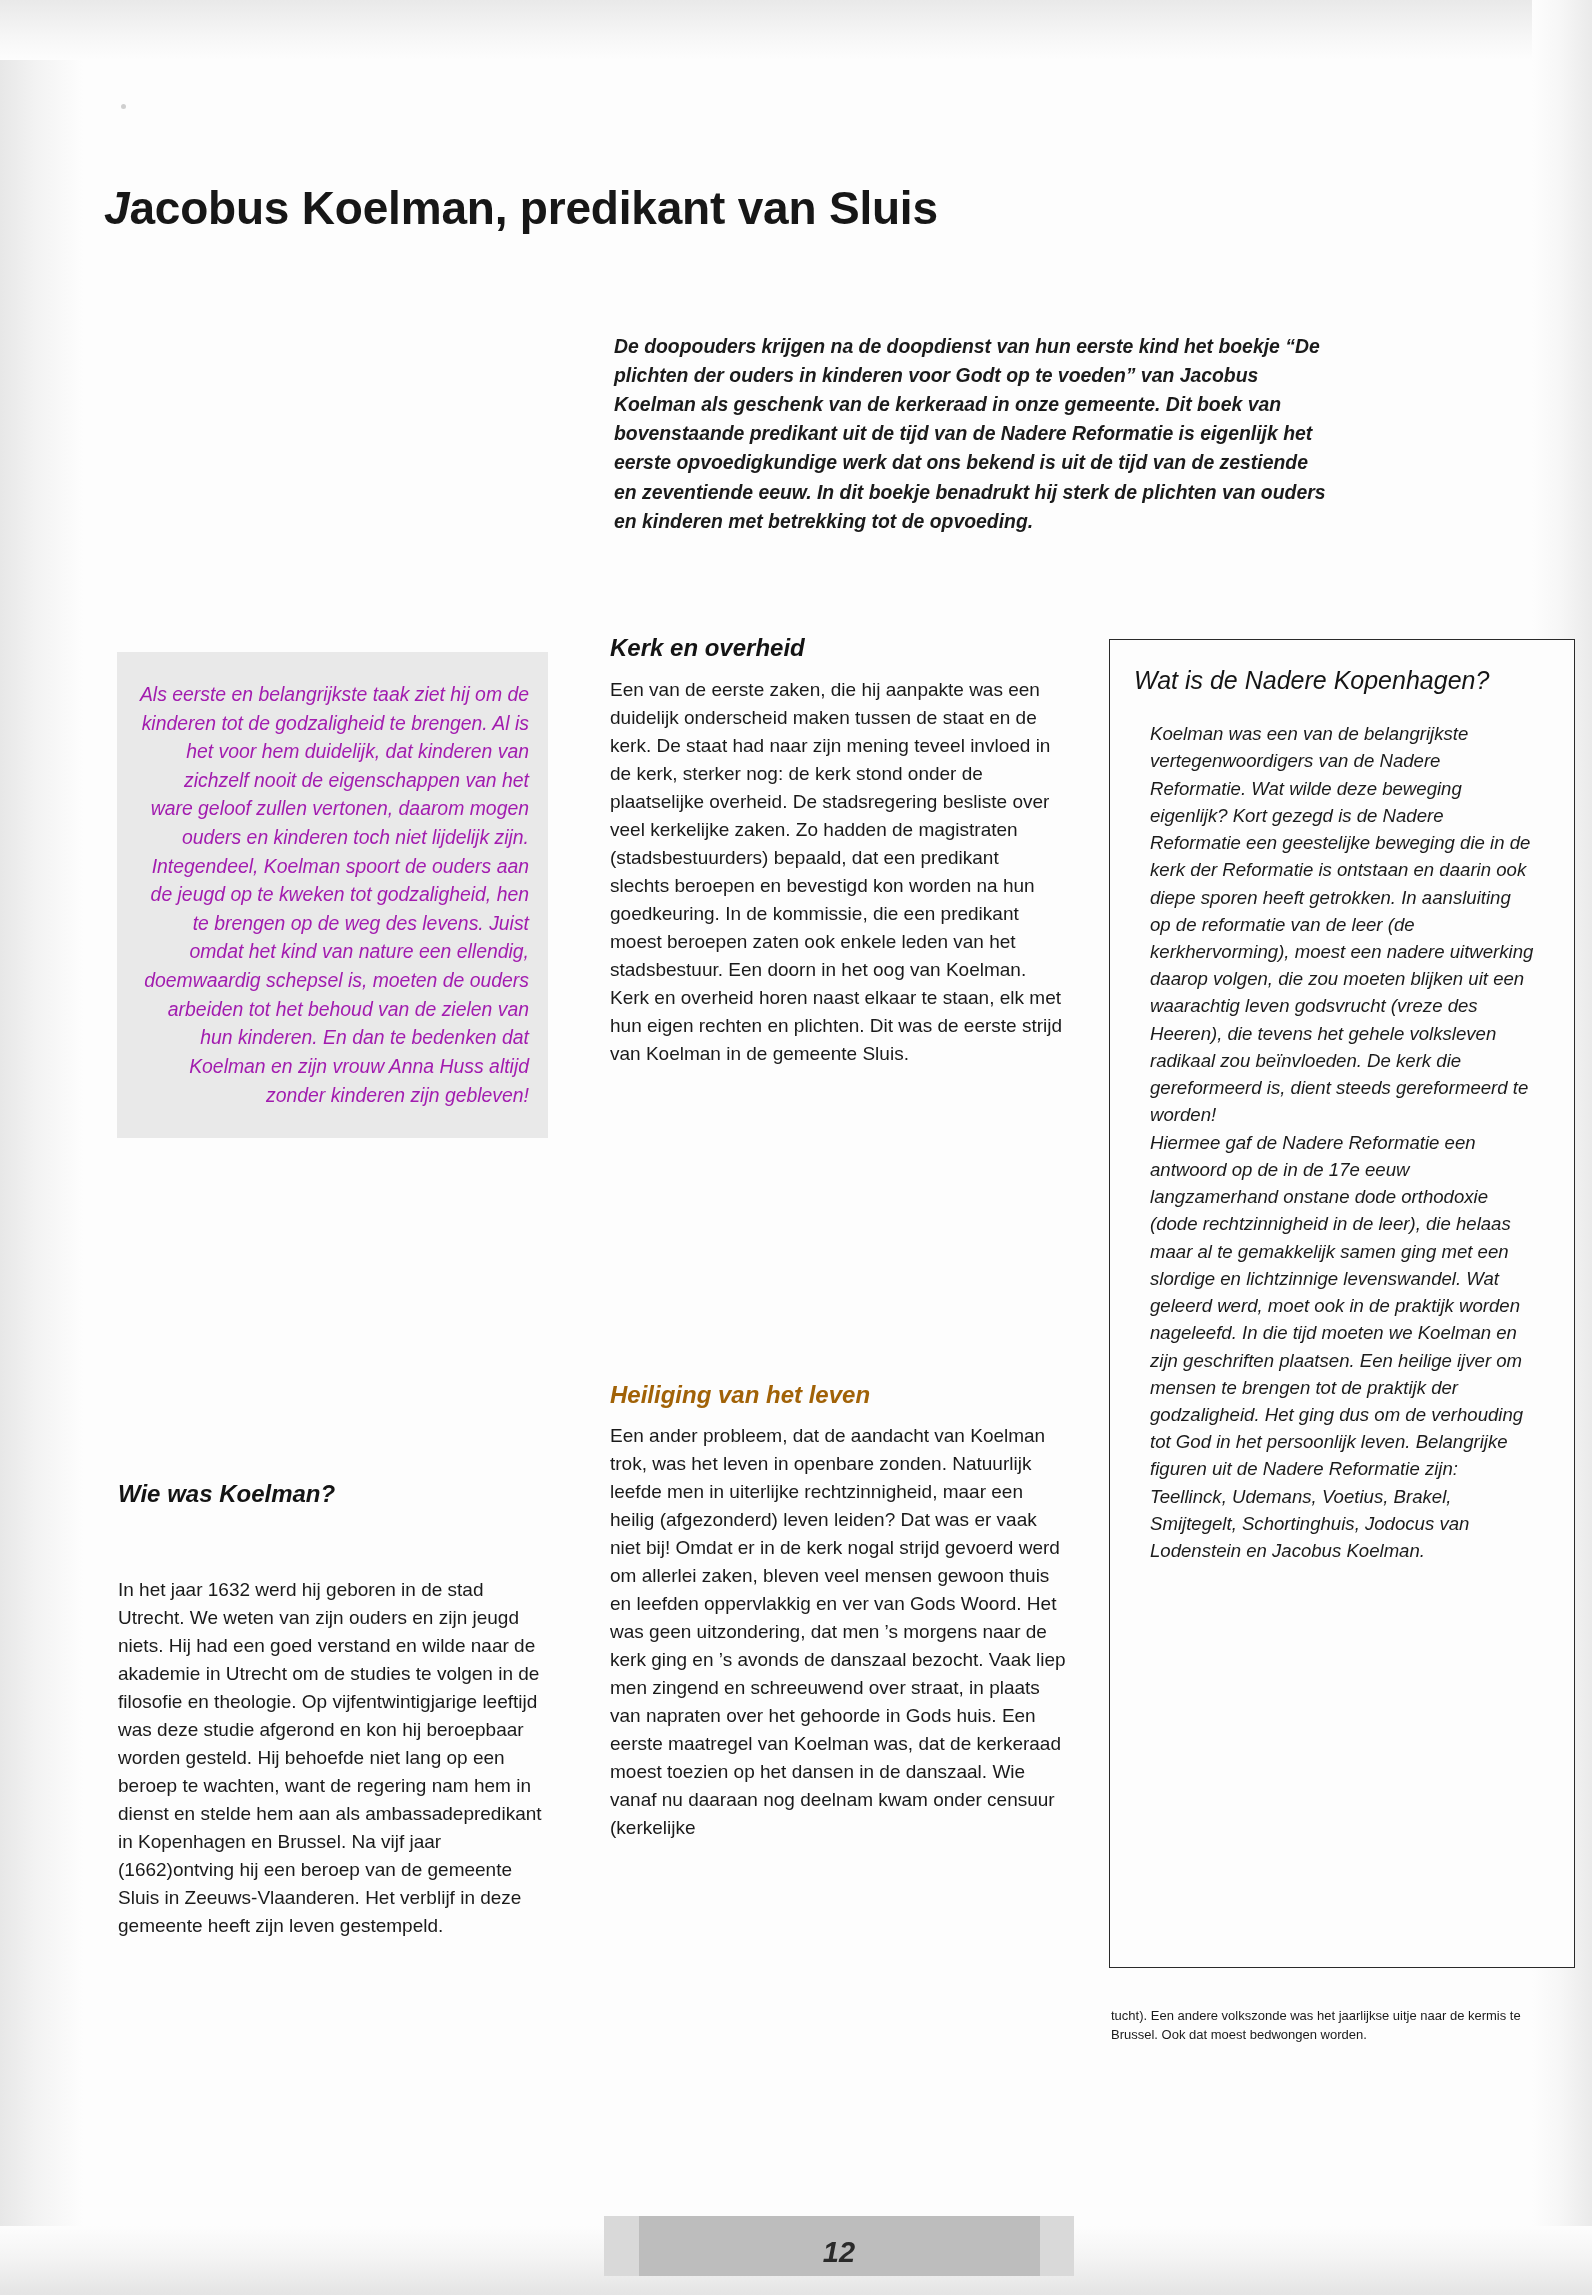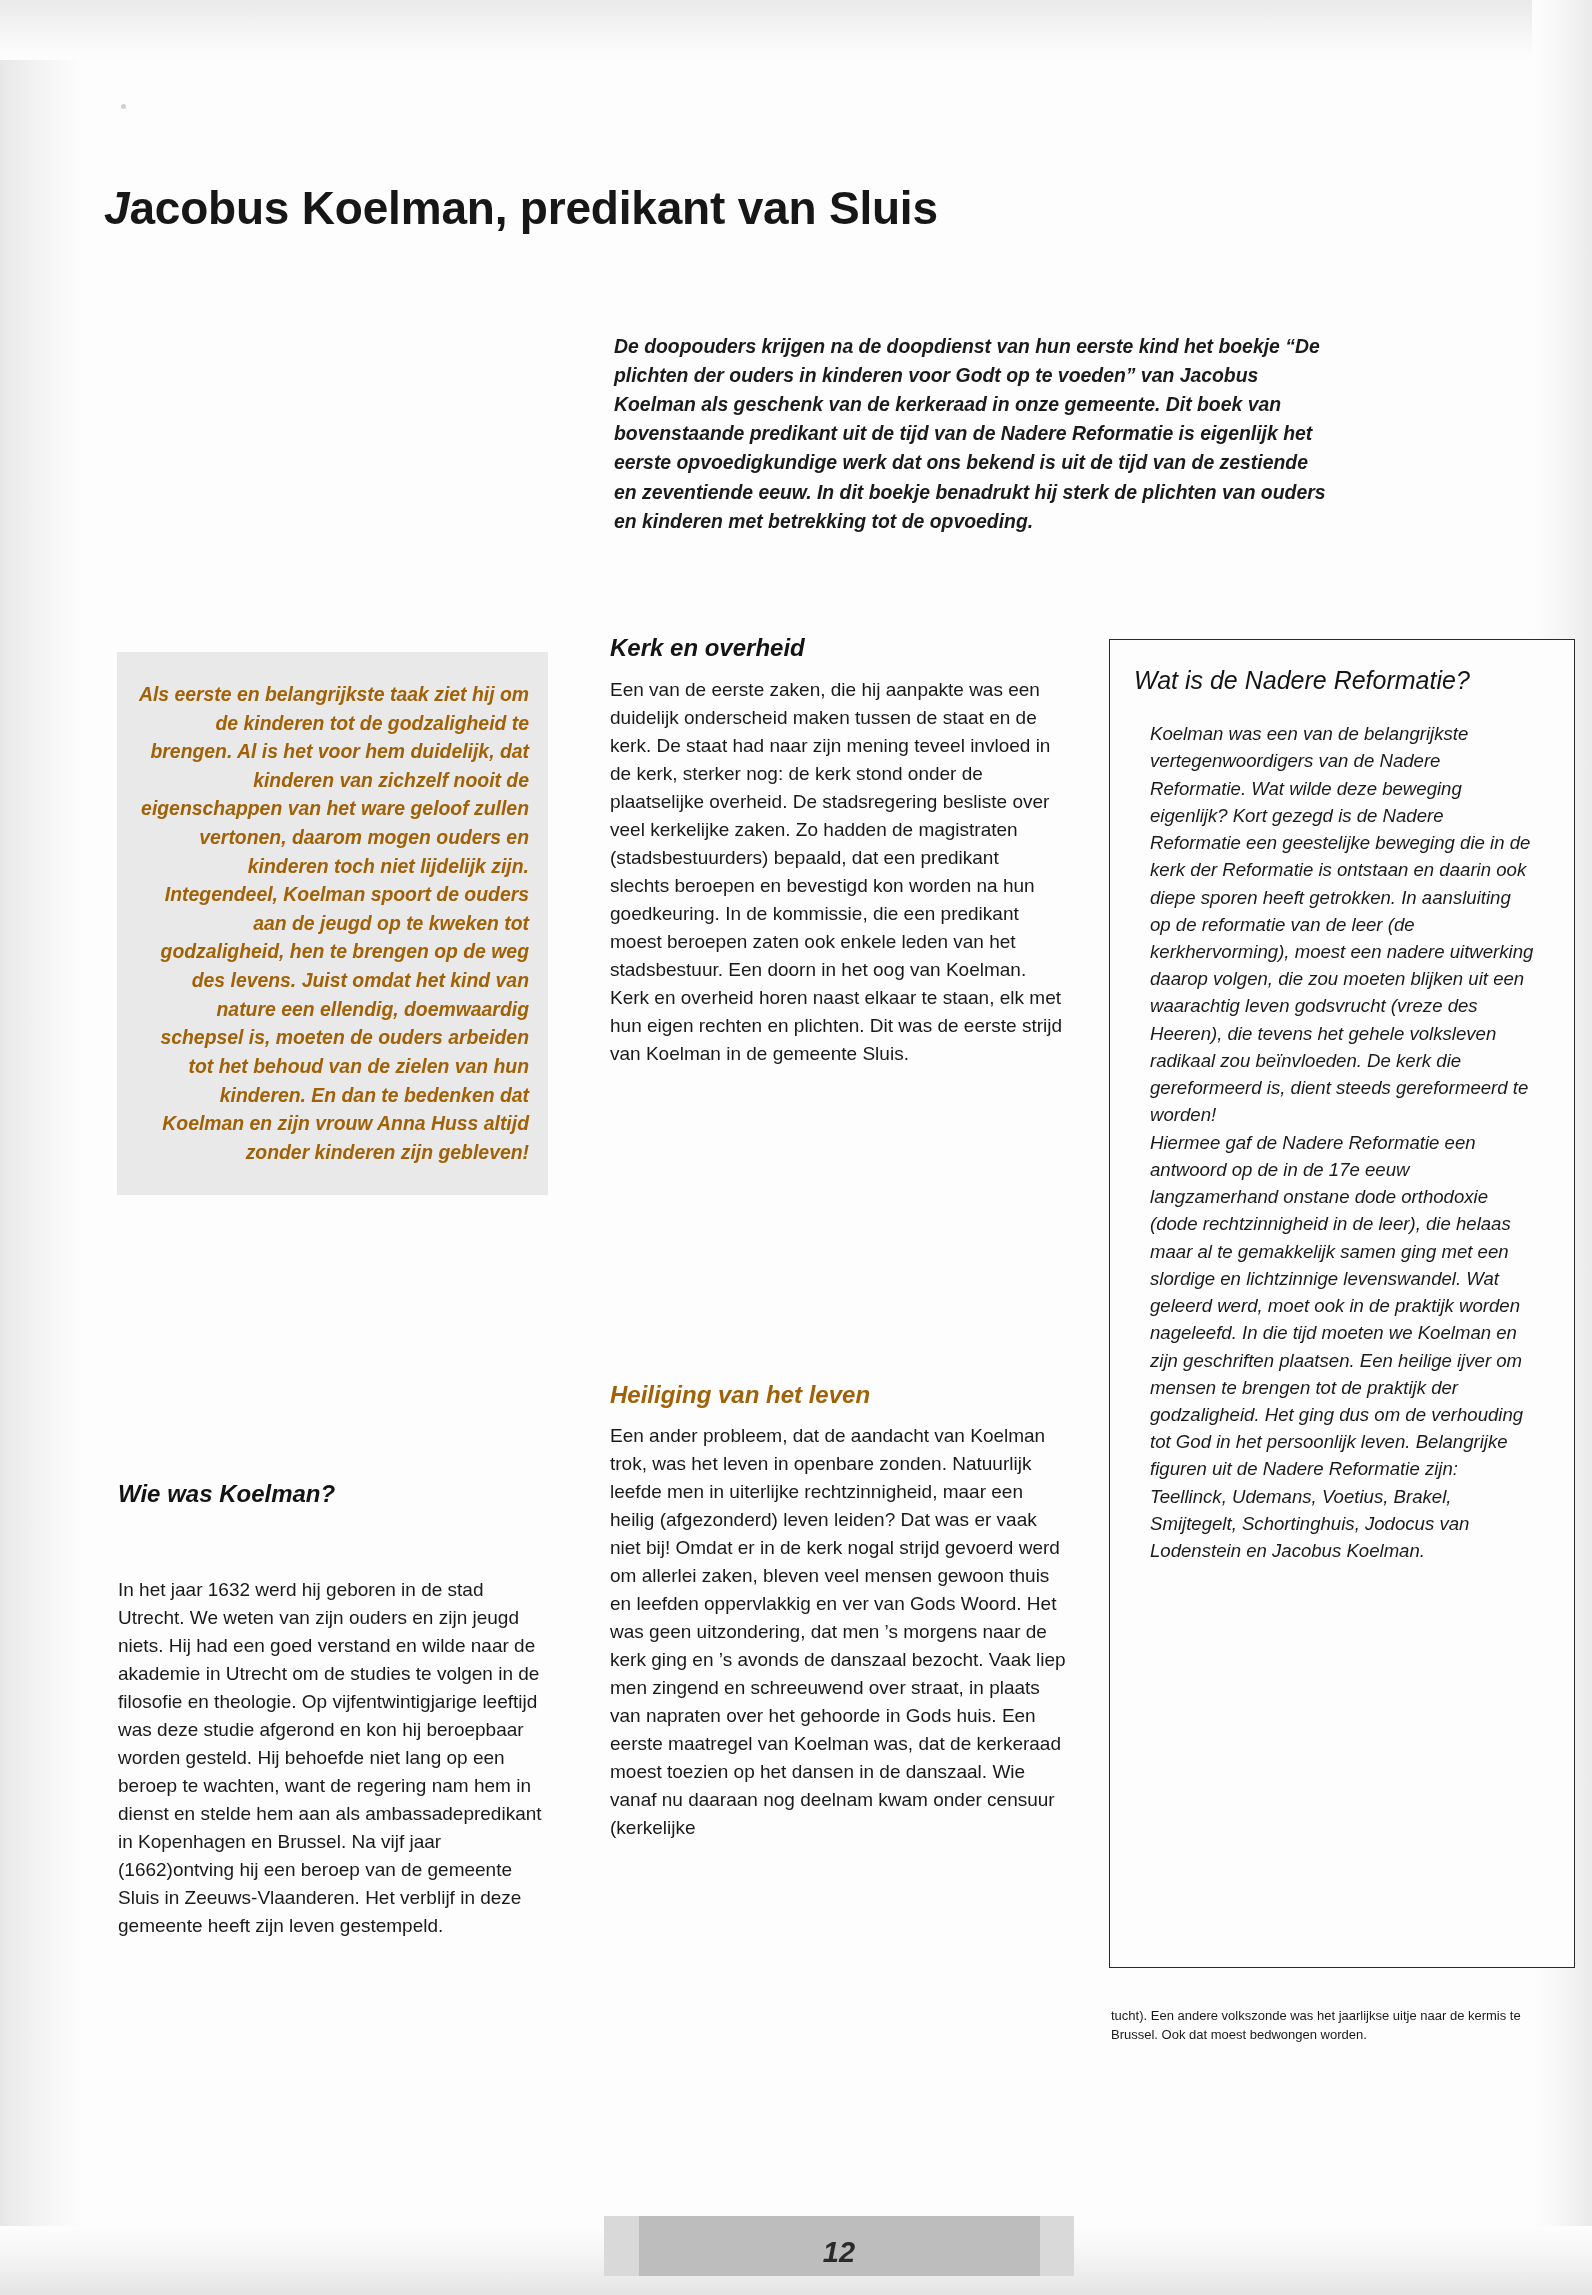--- a/index.html
+++ b/index.html
@@ -107,24 +107,24 @@
     top: 652px;
     width: 431px;
     background: #e9e9e9;
     padding: 28px 19px 29px 21px;
     box-sizing: border-box;
   }
   .pull-quote p {
     margin: 0;
     font-size: 19.4px;
     font-style: italic;
-    font-weight: bold;
+    font-weight: normal;
     line-height: 1.475;
     text-align: right;
-    color: #a16207;
+    color: #a21caf;
   }
 
   .c1-head {
     position: absolute;
     left: 118px;
     top: 1480px;
     width: 414px;
     font-size: 24px;
     font-style: italic;
     font-weight: bold;
@@ -274,21 +274,21 @@
   <div class="col c2-body1">
     <p>Een van de eerste zaken, die hij aanpakte was een duidelijk onderscheid maken tussen de staat en de kerk. De staat had naar zijn mening teveel invloed in de kerk, sterker nog: de kerk stond onder de plaatselijke overheid. De stadsregering besliste over veel kerkelijke zaken. Zo hadden de magistraten (stadsbestuurders) bepaald, dat een predikant slechts beroepen en bevestigd kon worden na hun goedkeuring. In de kommissie, die een predikant moest beroepen zaten ook enkele leden van het stadsbestuur. Een doorn in het oog van Koelman. Kerk en overheid horen naast elkaar te staan, elk met hun eigen rechten en plichten. Dit was de eerste strijd van Koelman in de gemeente Sluis.</p>
   </div>
 
   <div class="c2-head2">Heiliging van het leven</div>
   <div class="col c2-body2">
     <p>Een ander probleem, dat de aandacht van Koelman trok, was het leven in openbare zonden. Natuurlijk leefde men in uiterlijke rechtzinnigheid, maar een heilig (afgezonderd) leven leiden? Dat was er vaak niet bij! Omdat er in de kerk nogal strijd gevoerd werd om allerlei zaken, bleven veel mensen gewoon thuis en leefden oppervlakkig en ver van Gods Woord. Het was geen uitzondering, dat men ’s morgens naar de kerk ging en ’s avonds de danszaal bezocht. Vaak liep men zingend en schreeuwend over straat, in plaats van napraten over het gehoorde in Gods huis. Een eerste maatregel van Koelman was, dat de kerkeraad moest toezien op het dansen in de danszaal. Wie vanaf nu daaraan nog deelnam kwam onder censuur (kerkelijke</p>
   </div>
 
   <div class="sidebar-box">
-    <div class="sidebar-title">Wat is de Nadere Reformatie?</div>
+    <div class="sidebar-title">Wat is de Nadere Kopenhagen?</div>
     <div class="sidebar-body">
       <p style="white-space: pre-line;">Koelman was een van de belangrijkste vertegenwoordigers van de Nadere Reformatie. Wat wilde deze beweging eigenlijk? Kort gezegd is de Nadere Reformatie een geestelijke beweging die in de kerk der Reformatie is ontstaan en daarin ook diepe sporen heeft getrokken. In aansluiting op de reformatie van de leer (de kerkhervorming), moest een nadere uitwerking daarop volgen, die zou moeten blijken uit een waarachtig leven godsvrucht (vreze des Heeren), die tevens het gehele volksleven radikaal zou beïnvloeden. De kerk die gereformeerd is, dient steeds gereformeerd te worden!
 Hiermee gaf de Nadere Reformatie een antwoord op de in de 17e eeuw langzamerhand onstane dode orthodoxie (dode rechtzinnigheid in de leer), die helaas maar al te gemakkelijk samen ging met een slordige en lichtzinnige levenswandel. Wat geleerd werd, moet ook in de praktijk worden nageleefd. In die tijd moeten we Koelman en zijn geschriften plaatsen. Een heilige ijver om mensen te brengen tot de praktijk der godzaligheid. Het ging dus om de verhouding tot God in het persoonlijk leven. Belangrijke figuren uit de Nadere Reformatie zijn: Teellinck, Udemans, Voetius, Brakel, Smijtegelt, Schortinghuis, Jodocus van Lodenstein en Jacobus Koelman.</p>
     </div>
   </div>
 
   <div class="col c3-tail">
     <p>tucht). Een andere volkszonde was het jaarlijkse uitje naar de kermis te Brussel. Ook dat moest bedwongen worden.</p>
   </div>
 

